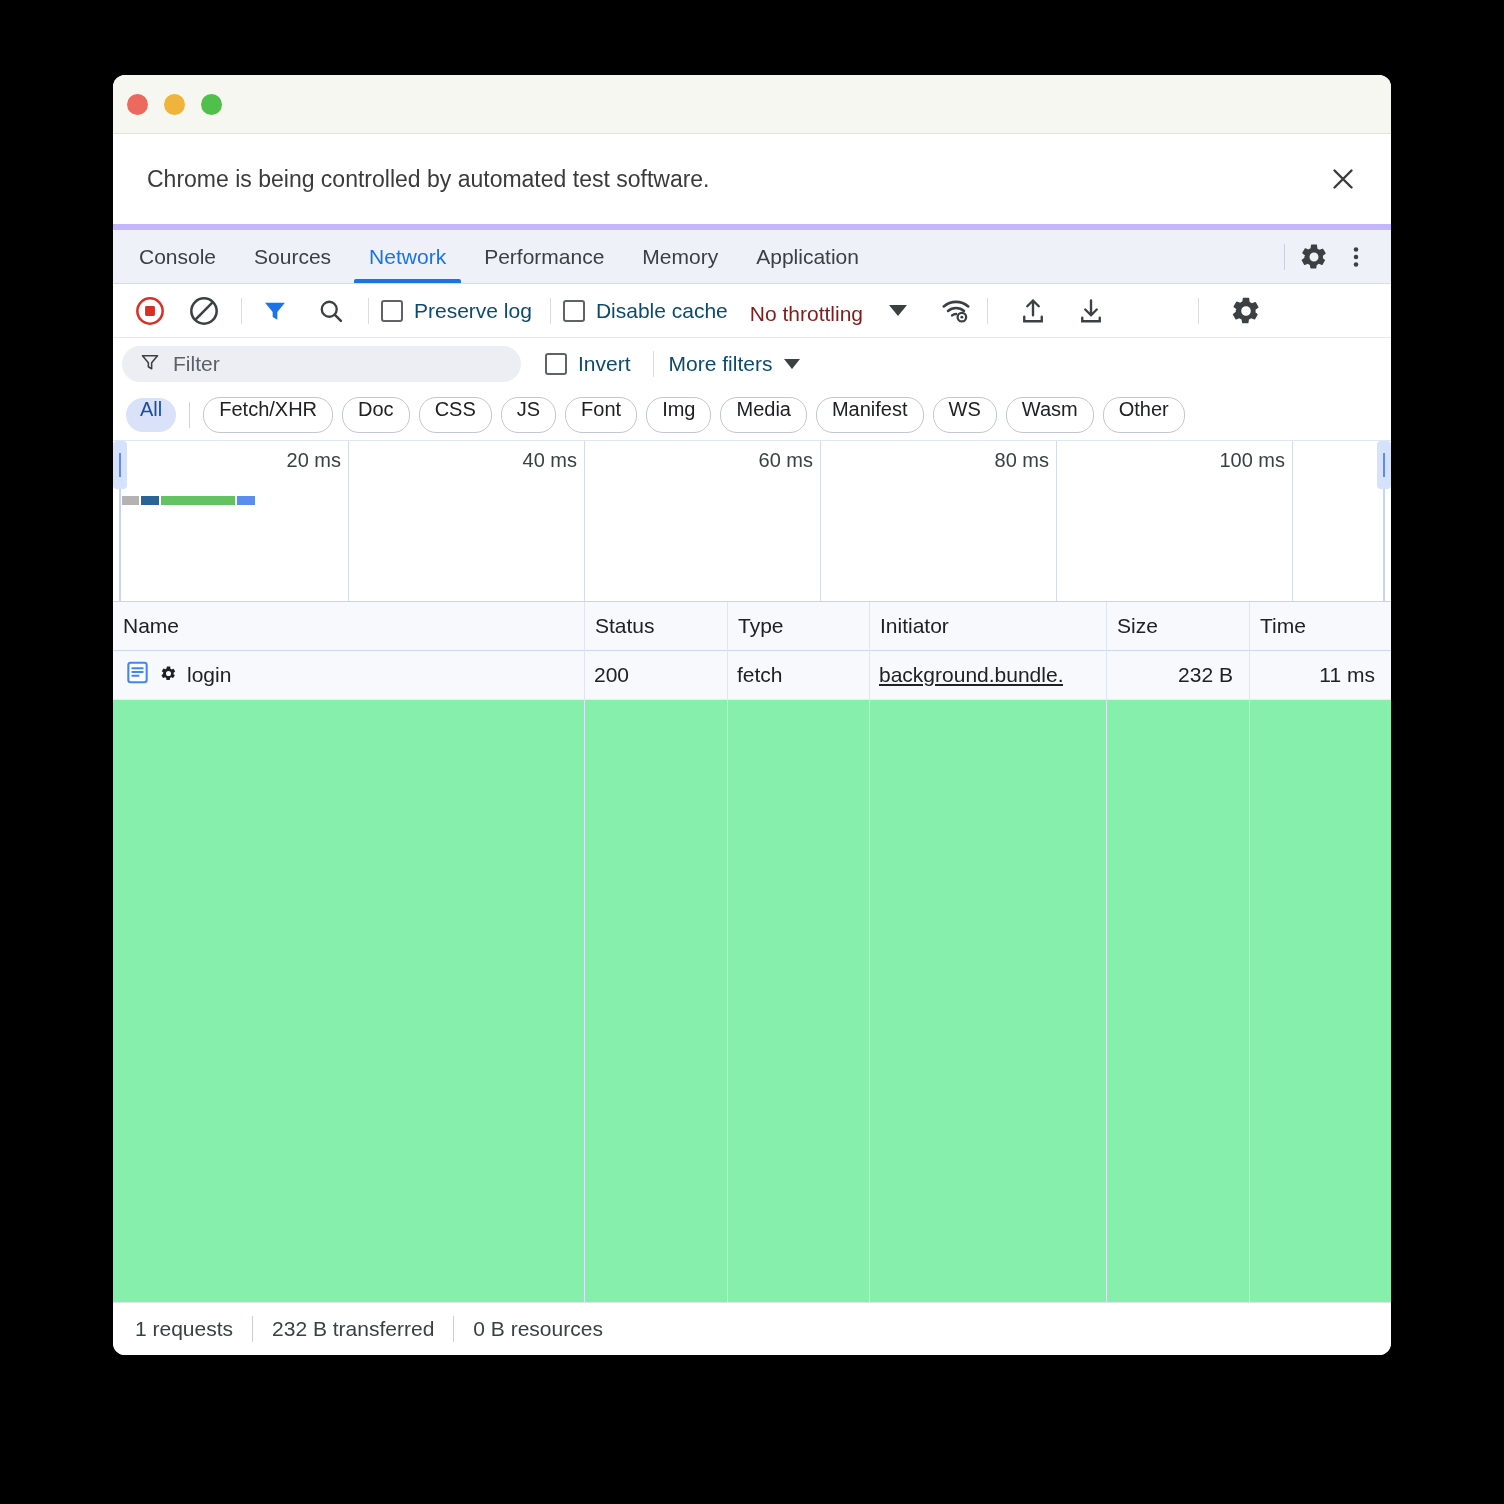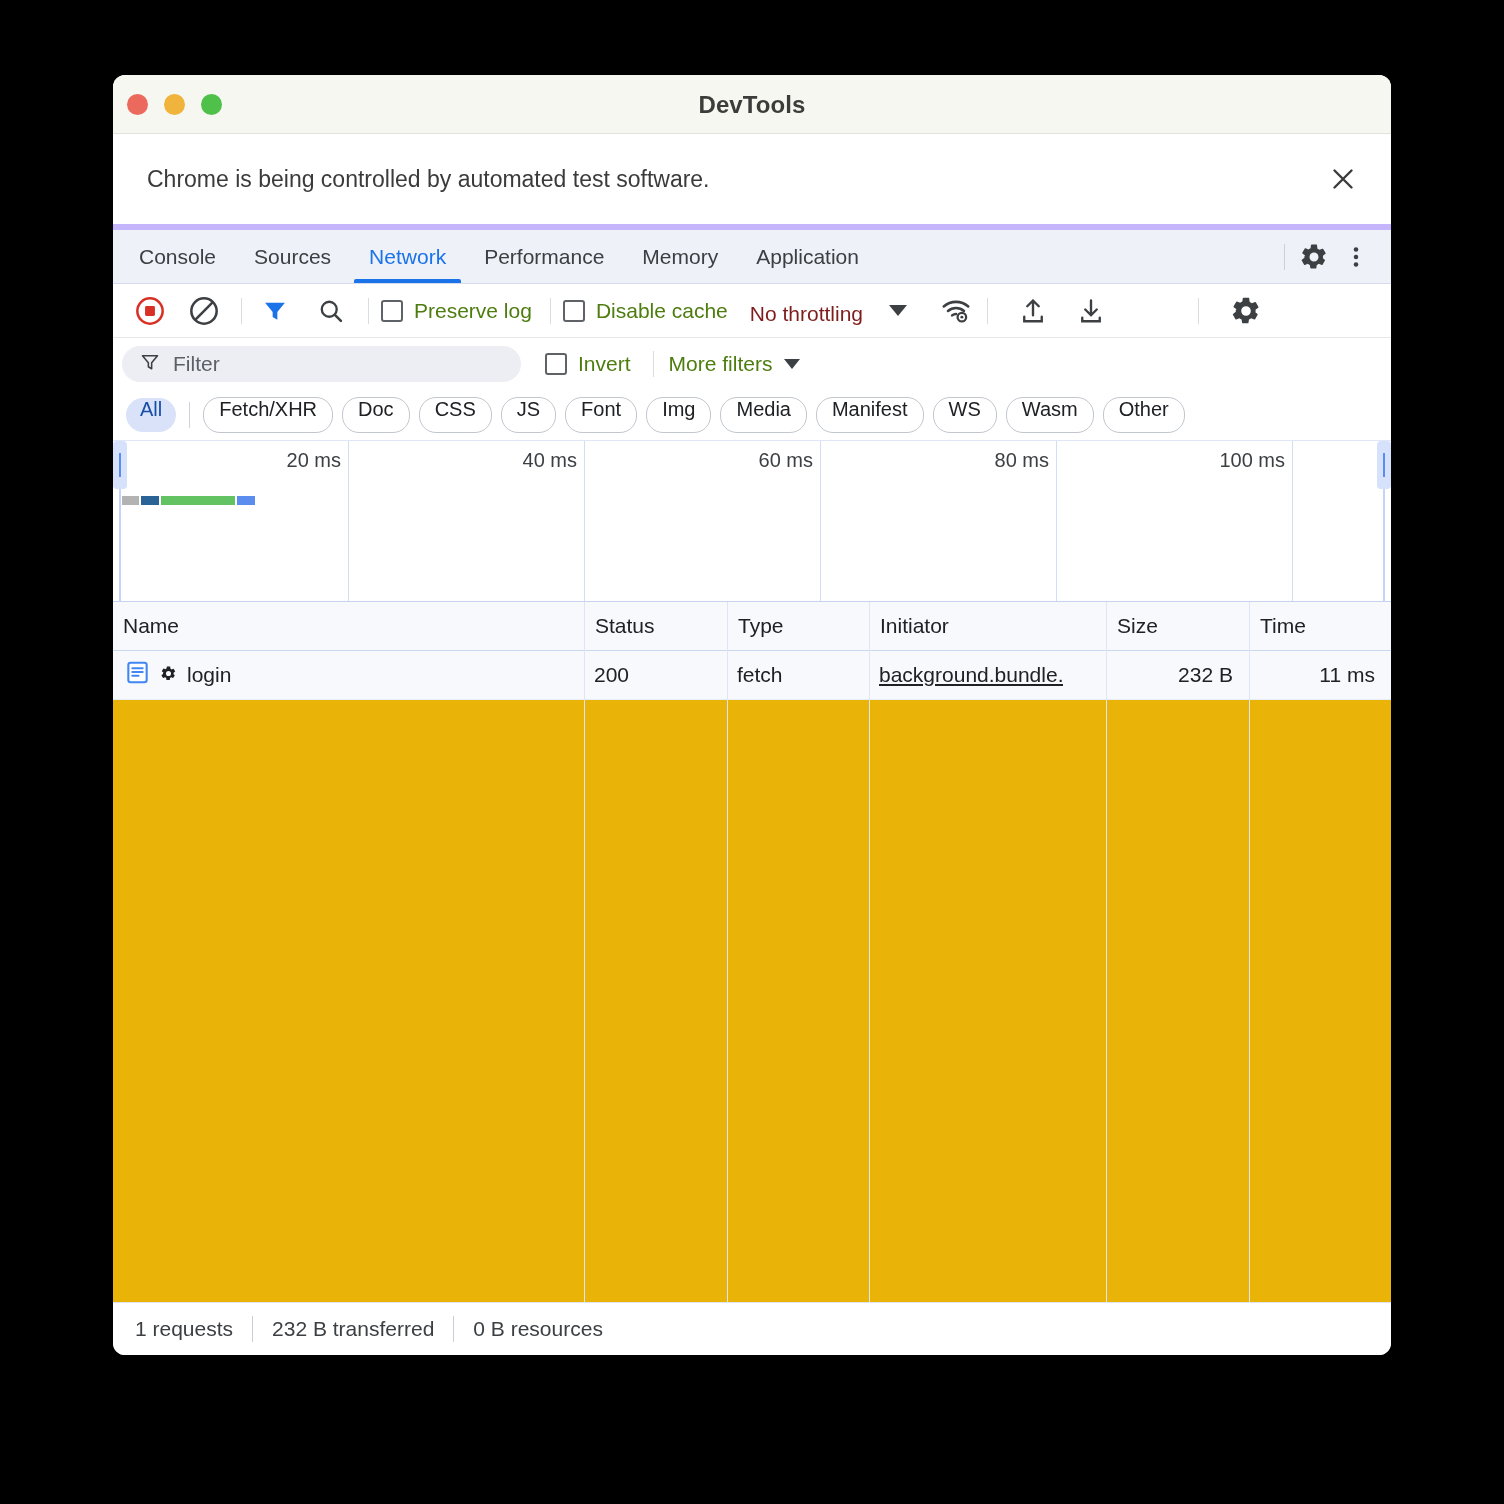--- a/index.html
+++ b/index.html
@@ -153,21 +153,21 @@
     cursor: pointer;
     margin-right: 4px;
   }
   .chkbox {
     width: 22px; height: 22px;
     border: 2px solid #5f6368;
     border-radius: 3px;
     background: #fff;
     box-sizing: border-box;
   }
-  .chk-label { font-size: 21px; color: #4d7c0f; }
+  .chk-label { font-size: 21px; color: #0c4a6e; }
   .throttle {
     display: flex;
     align-items: center;
     margin-left: 18px;
     cursor: pointer;
   }
   .throttle-label { font-size: 21px; color: #7f1d1d; margin-top: 6px; }
   .caret-down {
     width: 0; height: 0;
     border-left: 9px solid transparent;
@@ -292,21 +292,21 @@
   .waterfall-row {
     position: absolute;
     height: 9px;
     display: flex;
   }
   .wf-seg { height: 9px; }
   
   .table-area {
     position: relative;
     flex: 1 1 auto;
-    background: #eab308;
+    background: #86efac;
     overflow: hidden;
   }
   .thead {
     display: flex;
     height: 48px;
     background: #f7f9fd;
     border-bottom: 1px solid #ccd7f0;
     align-items: center;
   }
   .th {
@@ -376,21 +376,20 @@
 
 <div id="stage">
   <div id="window">
 
     <div class="titlebar">
       <div class="traffic">
         <div class="dot red"></div>
         <div class="dot yellow"></div>
         <div class="dot green"></div>
       </div>
-      <div class="win-title">DevTools</div>
     </div>
 
     <div class="banner">
       <div class="banner-text">Chrome is being controlled by automated test software.</div>
       <div class="banner-close">
         <svg width="26" height="26" viewBox="0 0 26 26" aria-hidden="true">
           <path d="M4.5 4.5 L21.5 21.5 M21.5 4.5 L4.5 21.5" stroke="#3c3c3c" stroke-width="2.4" stroke-linecap="round"></path>
         </svg>
       </div>
     </div>

